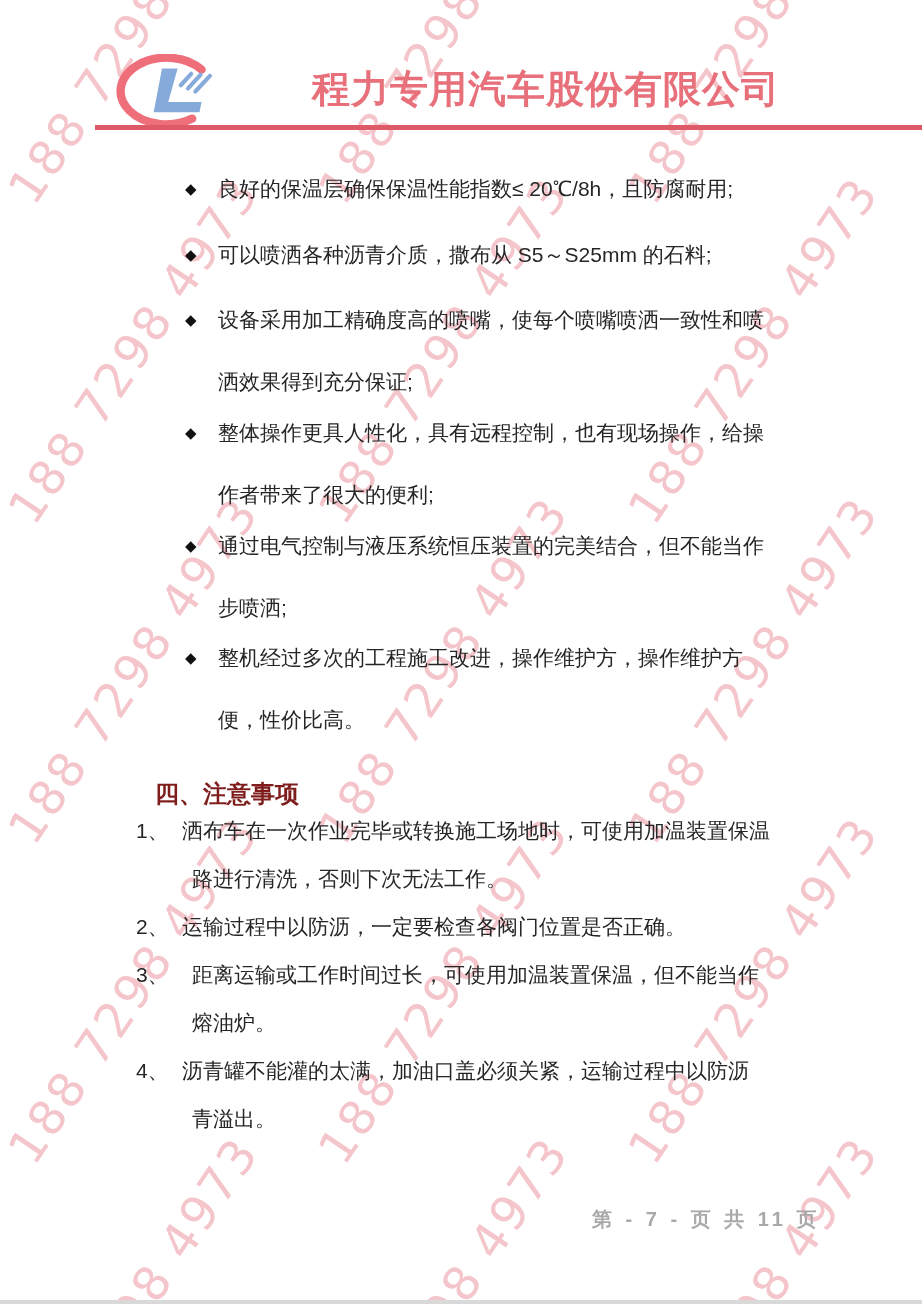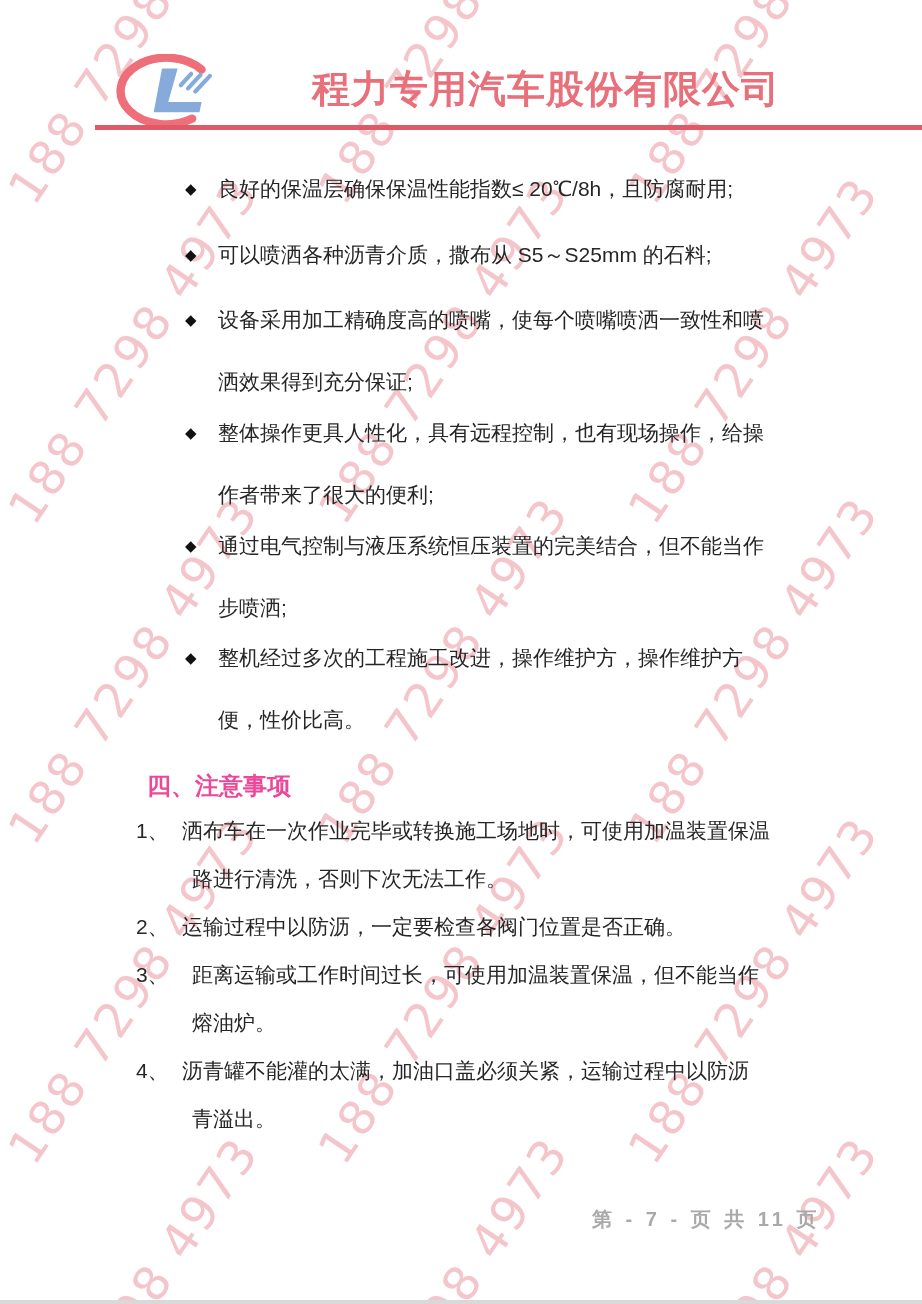--- a/index.html
+++ b/index.html
@@ -45,22 +45,22 @@
   .bullet {
     position: absolute; left: 185px;
     display: flex; align-items: flex-start;
     font-size: 21px; line-height: 62px;
   }
   .bullet .marker { width: 33px; font-size: 15px; line-height: 62px; color: #111; }
   .line { white-space: nowrap; }
 
   
   .section-title {
-    position: absolute; left: 139px; top: 762px; margin: 8px;
-    font-size: 24px; font-weight: bold; color: #ec4899;
+    position: absolute; left: 139px; top: 762px; margin: 16px;
+    font-size: 24px; font-weight: bold; color: #7f1d1d;
     white-space: nowrap;
   }
 
   
   .nlist { position: absolute; left: 136px; top: 807px; font-size: 21px; line-height: 48px; }
   .nitem { display: flex; align-items: flex-start; }
   .nitem .num { width: 46px; }
   .nitem .cont { padding-left: 10px; }
 
   .page-footer {

